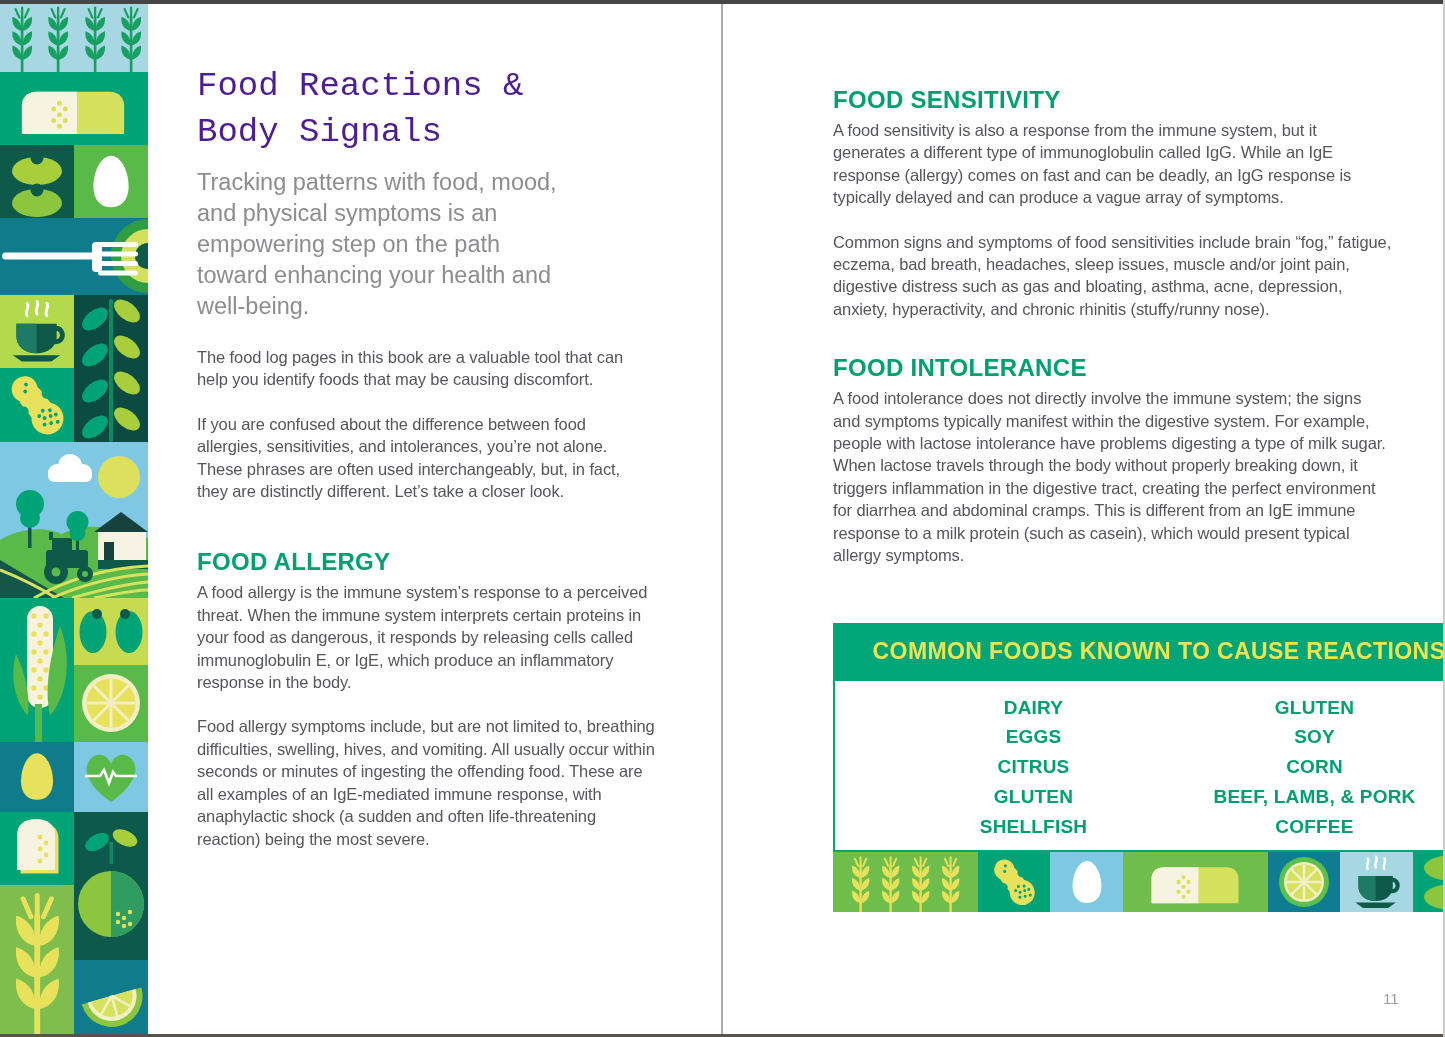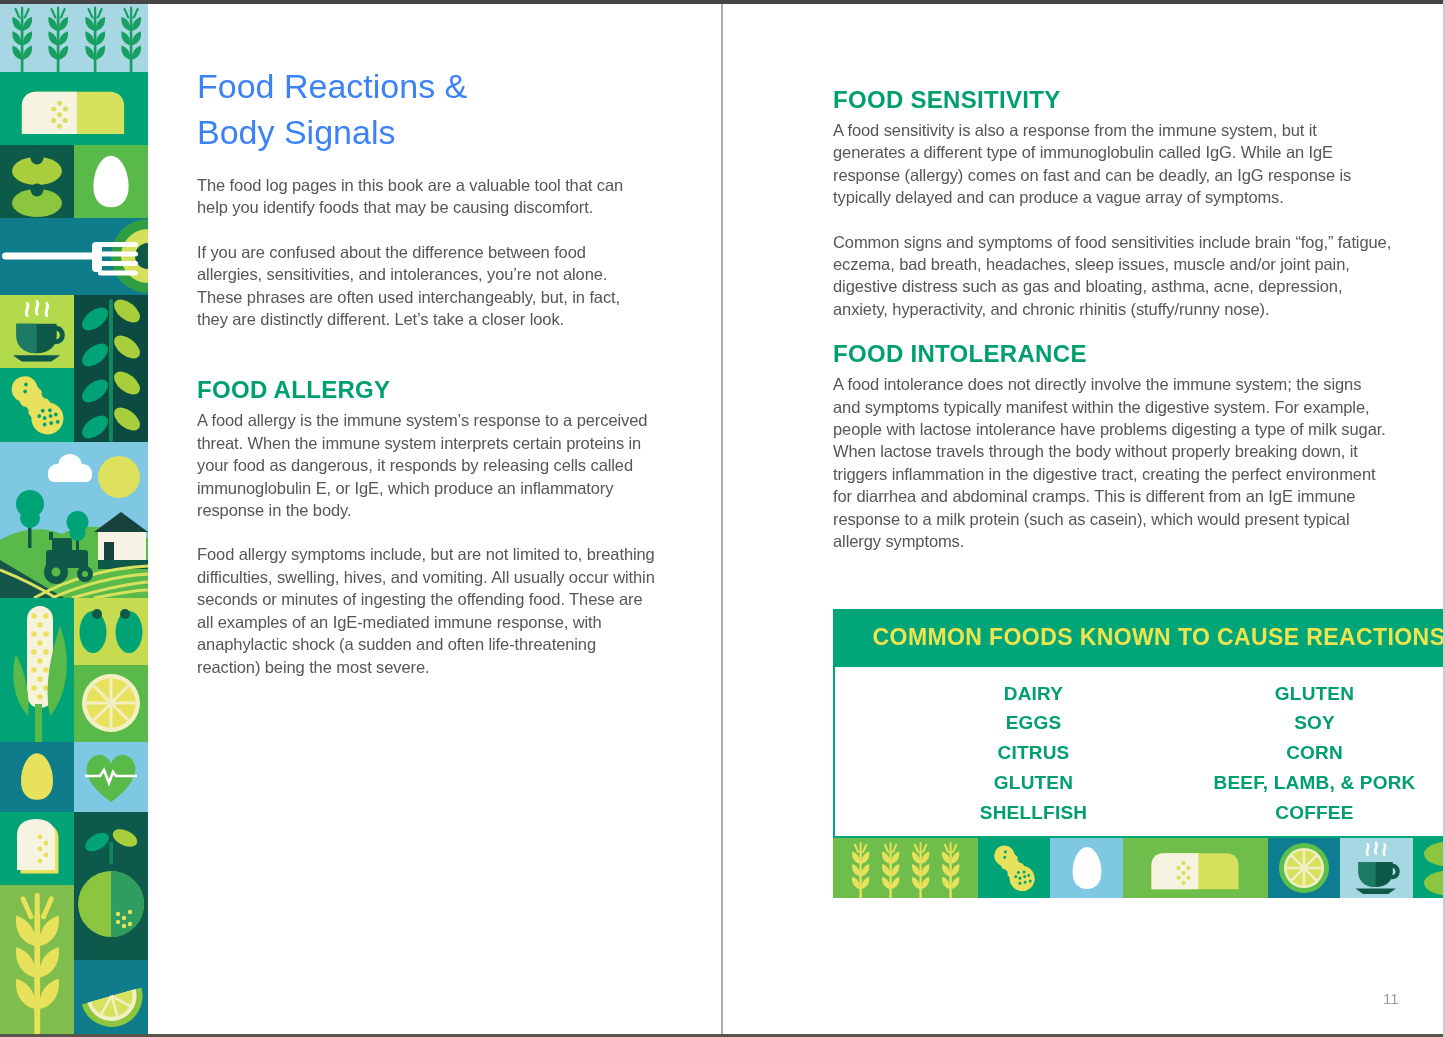--- a/index.html
+++ b/index.html
@@ -8,22 +8,22 @@
   .edge-top{position:absolute;left:0;top:0;width:1445px;height:4px;background:#454545;z-index:6}
   .edge-bottom{position:absolute;left:0;bottom:0;width:1445px;height:3px;background:#57544b;z-index:6}
   .edge-right{position:absolute;right:0;top:0;width:2px;height:1037px;background:#cdcdcd;z-index:6}
   .divider{position:absolute;left:721px;top:0;width:2px;height:1037px;background:#ababab;z-index:1}
 
   .sidebar{position:absolute;left:0;top:0;width:148px;height:1037px;background:#00A376;z-index:2}
   .tile{position:absolute;overflow:hidden}
   .tile svg{position:absolute;left:0;top:0;display:block}
 
   .leftcol{position:absolute;left:197px;top:63px;width:462px;z-index:3}
-  .title{font-family:Liberation Sans, sans-serif;font-weight:500;
-         font-size:34px;line-height:46px;color:#3b82f6;margin:0 0 19px 0}
+  .title{font-family:Liberation Mono, monospace;font-weight:500;
+         font-size:34px;line-height:46px;color:#4c1d95;margin:0 0 12px 0}
   .subtitle{width:372px;font-size:23.5px;line-height:31px;color:#8d8d90;margin:0 0 24px 0}
   .para{font-size:16.5px;line-height:22.4px;color:#55565a;letter-spacing:-0.1px;margin:0 0 22px 0}
   .sech{font-size:24px;font-weight:700;color:#00a06e;letter-spacing:0.3px;margin:8px 0 5px 0}
 
   .rightcol{position:absolute;left:833px;top:86px;width:578px;z-index:3}
   .rightcol .para{width:560px}
   .rightcol .sech:first-child{margin-top:0}
 
   .foods-table{width:652px;margin-top:56px}
   .ft-header{height:58px;background:#00A578;display:flex;align-items:center;justify-content:center;
@@ -348,31 +348,32 @@
     </div>
   </aside>
 
   <div class="divider"></div>
 
   <main class="leftcol">
     <h1 class="title">
       <span>Food Reactions &amp;</span><br>
       <span>Body Signals</span>
     </h1>
+    <p class="subtitle">Tracking patterns with food, mood, and physical symptoms is an empowering step on the path toward enhancing your health and well-being.</p>
     <p class="para" style="width:430px">The food log pages in this book are a valuable tool that can help you identify foods that may be causing discomfort.</p>
     <p class="para" style="width:448px;margin-bottom:46px">If you are confused about the difference between food allergies, sensitivities, and intolerances, you’re not alone. These phrases are often used interchangeably, but, in fact, they are distinctly different. Let’s take a closer look.</p>
     <h2 class="sech">FOOD ALLERGY</h2>
     <p class="para" style="width:452px">A food allergy is the immune system’s response to a perceived threat. When the immune system interprets certain proteins in your food as dangerous, it responds by releasing cells called immunoglobulin E, or IgE, which produce an inflammatory response in the body.</p>
     <p class="para" style="width:458px">Food allergy symptoms include, but are not limited to, breathing difficulties, swelling, hives, and vomiting. All usually occur within seconds or minutes of ingesting the offending food. These are all examples of an IgE-mediated immune response, with anaphylactic shock (a sudden and often life-threatening reaction) being the most severe.</p>
   </main>
 
   <section class="rightcol">
     <h2 class="sech">FOOD SENSITIVITY</h2>
     <p class="para">A food sensitivity is also a response from the immune system, but it generates a different type of immunoglobulin called IgG. While an IgE response (allergy) comes on fast and can be deadly, an IgG response is typically delayed and can produce a vague array of symptoms.</p>
-    <p class="para" style="margin-bottom:20px">Common signs and symptoms of food sensitivities include brain “fog,” fatigue, eczema, bad breath, headaches, sleep issues, muscle and/or joint pain, digestive distress such as gas and bloating, asthma, acne, depression, anxiety, hyperactivity, and chronic rhinitis (stuffy/runny nose).</p>
+    <p class="para" style="margin-bottom:34px">Common signs and symptoms of food sensitivities include brain “fog,” fatigue, eczema, bad breath, headaches, sleep issues, muscle and/or joint pain, digestive distress such as gas and bloating, asthma, acne, depression, anxiety, hyperactivity, and chronic rhinitis (stuffy/runny nose).</p>
     <h2 class="sech">FOOD INTOLERANCE</h2>
     <p class="para">A food intolerance does not directly involve the immune system; the signs and symptoms typically manifest within the digestive system. For example, people with lactose intolerance have problems digesting a type of milk sugar. When lactose travels through the body without properly breaking down, it triggers inflammation in the digestive tract, creating the perfect environment for diarrhea and abdominal cramps. This is different from an IgE immune response to a milk protein (such as casein), which would present typical allergy symptoms.</p>
 
     <div class="foods-table">
       <div class="ft-header">COMMON FOODS KNOWN TO CAUSE REACTIONS</div>
       <div class="ft-body">
         <div class="ft-col">
           <div class="ft-item">DAIRY</div>
           <div class="ft-item">EGGS</div>
           <div class="ft-item">CITRUS</div>

